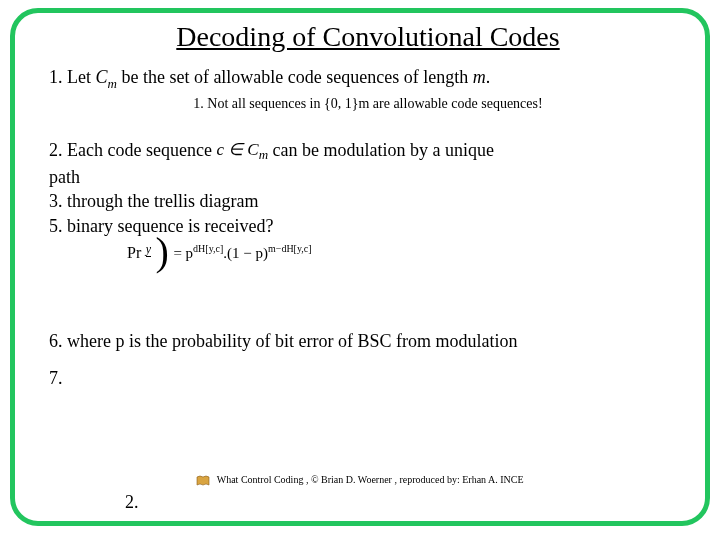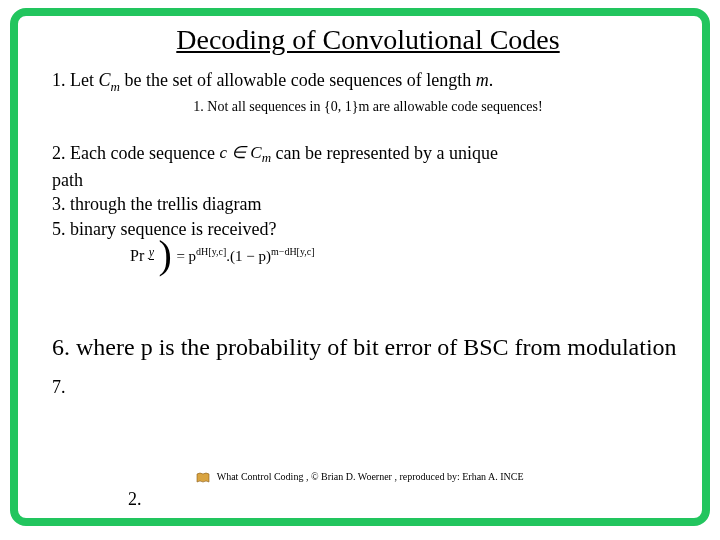--- a/index.html
+++ b/index.html
@@ -10,22 +10,22 @@
     font-family: "Times New Roman", Times, serif;
     position: relative;
     overflow: hidden;
   }
   .slide-frame {
     position: absolute;
     top: 8px;
     left: 10px;
     right: 10px;
     bottom: 14px;
-    border: 8px solid #22c55e;
-    border-radius: 16px;
+    border: 5px solid #22c55e;
+    border-radius: 28px;
     padding: 8px 12px 6px 28px;
   }
   .title {
     font-size: 28px;
     text-align: center;
     text-decoration: underline;
     margin-bottom: 14px;
   }
   .line1 {
     font-size: 18px;
@@ -85,21 +85,21 @@
   .big-paren {
     font-size: 40px;
     line-height: 34px;
     display: inline-block;
     vertical-align: middle;
     position: relative;
     top: -2px;
   }
   .eq-rest { font-size: 15px; }
   .line6 {
-    font-size: 24px;
+    font-size: 18px;
     margin-top: 34px;
     margin-left: 6px;
   }
   .line7 {
     font-size: 18px;
     margin-top: 16px;
     margin-left: 6px;
   }
   .footer {
     position: absolute;
@@ -136,21 +136,21 @@
   </div>
 
   <div class="sub1">1.  Not all sequences in {0, 1}m are allowable code sequences!</div>
 
   <div class="body-block">
     <span class="row">
       <span>2.  Each code sequence </span>
       <span class="inline-img c-in-Cm">
         <span>c ∈ C</span><span class="sub-m">m</span>
       </span>
-      <span>        can be represented by a unique</span>
+      <span>        can be modulation by a unique</span>
     </span>
     <span class="row">path</span>
     <span class="row">3.    through the trellis diagram</span>
     <span class="row">5.    binary sequence       is received?</span>
 
     <div class="formula-area">
       <div class="formula-main">
         <span class="pr">Pr</span>
         <span class="frac">
           <span class="top"><span class="ital">y</span></span>

